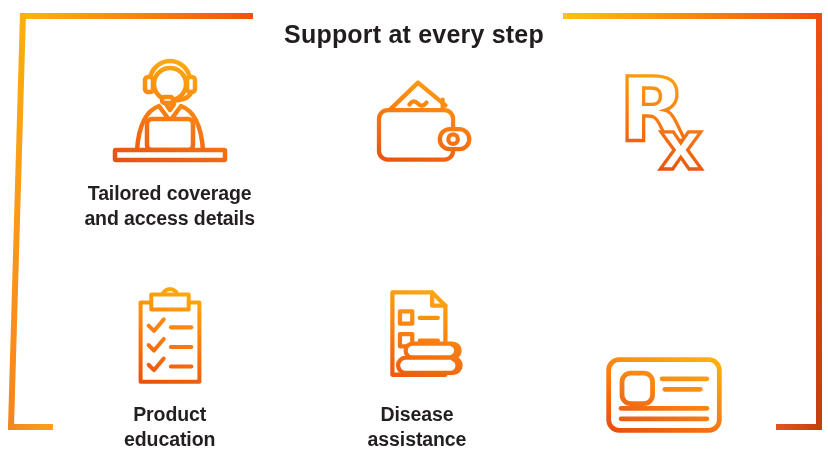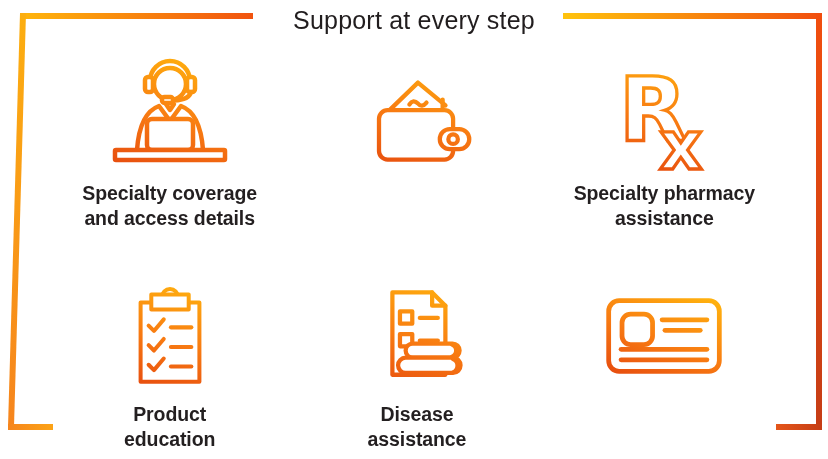--- a/index.html
+++ b/index.html
@@ -1,27 +1,27 @@
 <!DOCTYPE html>
 <html><head>
 <meta charset="utf-8">
 <style>
   html,body{margin:0;padding:0;background:#fff;}
   .stage{
     position:relative;width:828px;height:459px;background:#ffffff;
     font-family:"Liberation Sans",sans-serif;overflow:hidden;
   }
   .page-title{
-    position:absolute;top:5px;left:0;right:0;text-align:center;
-    font-size:25px;line-height:30px;font-weight:400;color:#211d1e;letter-spacing:.2px;
+    position:absolute;top:19px;left:0;right:0;text-align:center;
+    font-size:25px;line-height:30px;font-weight:700;color:#211d1e;letter-spacing:.2px;
   }
   .border-svg{position:absolute;top:0;left:0;}
   .row{position:absolute;left:46px;right:40px;display:flex;}
   .row-1{top:50px;}
-  .row-2{top:272px;}
+  .row-2{top:272px;align-items:flex-end;}
   .cell{flex:1;display:flex;flex-direction:column;align-items:center;margin:0;}
   .icon-box{height:122px;display:flex;align-items:flex-end;justify-content:center;}
   .row-2 .icon-box{height:121px;}
   .item-label{
     margin-top:9px;font-size:19.5px;line-height:25px;font-weight:700;color:#231f20;
     text-align:center;white-space:pre-line;letter-spacing:-.1px;
   }
   svg{display:block;}
   .card-offset{margin-bottom:9px;}
 </style>
@@ -86,21 +86,21 @@
             <path d="M 40 27 A 20 20 0 0 1 80 27"></path>
             <rect x="35" y="23" width="8" height="15" rx="3" fill="#fff"></rect>
             <rect x="77" y="23" width="8" height="15" rx="3" fill="#fff"></rect>
             <path d="M 81 38 Q 79 46 64 46.5"></path>
             <rect x="52" y="43" width="11" height="6" rx="2.5" fill="#fff"></rect>
             <rect x="37" y="65" width="46" height="31" rx="5" fill="#fff"></rect>
             <rect x="5" y="96" width="110" height="10" rx="1" fill="#fff"></rect>
           </g>
         </svg>
       </div>
-      <figcaption class="item-label">Specialty coverage
+      <figcaption class="item-label">Tailored coverage
 and access details</figcaption>
     </figure>
 
     <figure class="cell">
       <div class="icon-box">
         <svg width="114" height="118" viewBox="0 0 120 120" fill="none" stroke-linecap="round" stroke-linejoin="round">
           <defs>
             <linearGradient id="wg" gradientUnits="userSpaceOnUse" x1="78" y1="0" x2="42" y2="120">
               <stop offset="0" stop-color="#FFB10E"></stop>
                 <stop offset=".55" stop-color="#F87B12"></stop>
@@ -126,22 +126,20 @@
             <linearGradient id="rg" gradientUnits="userSpaceOnUse" x1="70" y1="0" x2="40" y2="120">
               <stop offset="0" stop-color="#FFB10E"></stop>
                 <stop offset=".55" stop-color="#F87B12"></stop>
                 <stop offset="1" stop-color="#E8500F"></stop>
             </linearGradient>
           </defs>
           <text x="5" y="88" font-family="'DejaVu Sans',sans-serif" font-weight="bold" font-size="92" fill="#ffffff" stroke="url(#rg)" stroke-width="3.4">R</text>
           <text x="47" y="117" font-family="'DejaVu Sans',sans-serif" font-weight="bold" font-size="70" fill="#ffffff" stroke="url(#rg)" stroke-width="3.4">x</text>
         </svg>
       </div>
-      <figcaption class="item-label">Specialty pharmacy
-assistance</figcaption>
     </figure>
   </div>
 
   <div class="row row-2">
 
     <figure class="cell">
       <div class="icon-box">
         <svg width="98" height="117" viewBox="0 0 110 118" fill="none" stroke-linecap="round" stroke-linejoin="round">
           <defs>
             <linearGradient id="cg" gradientUnits="userSpaceOnUse" x1="72" y1="0" x2="38" y2="118">

